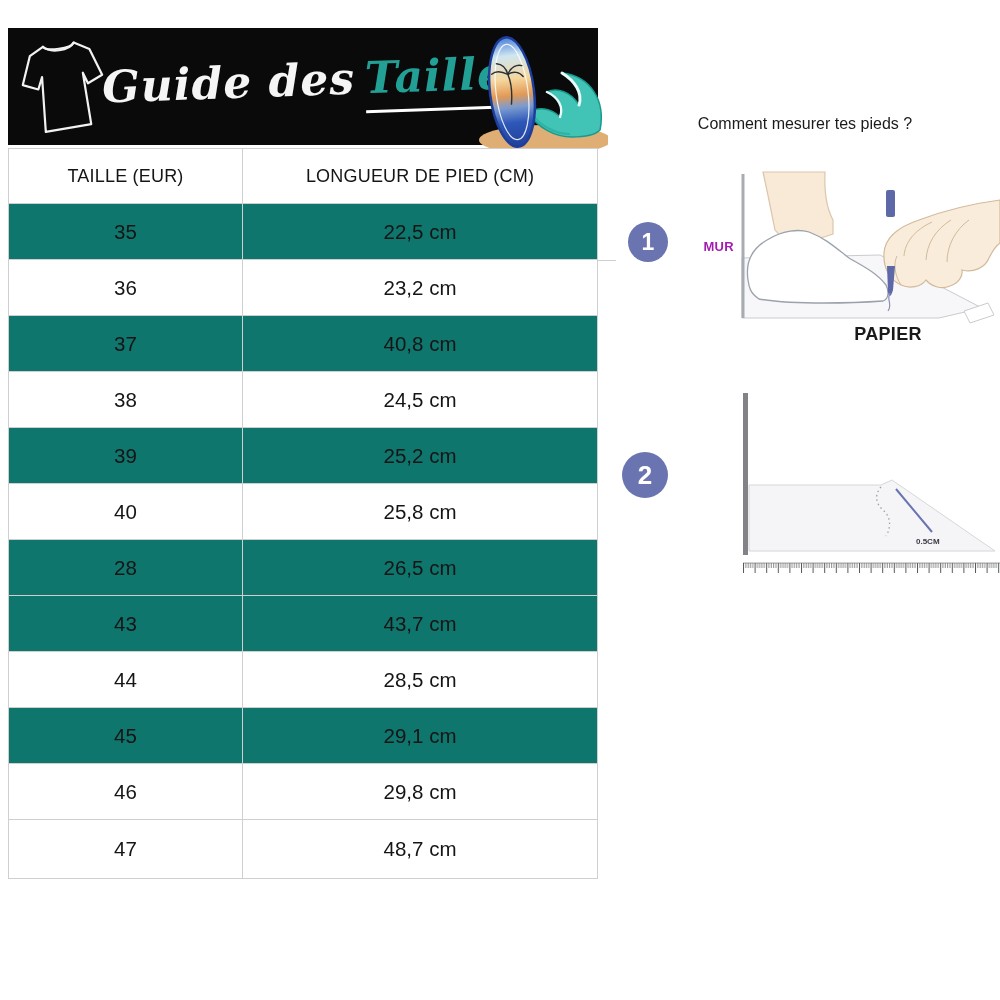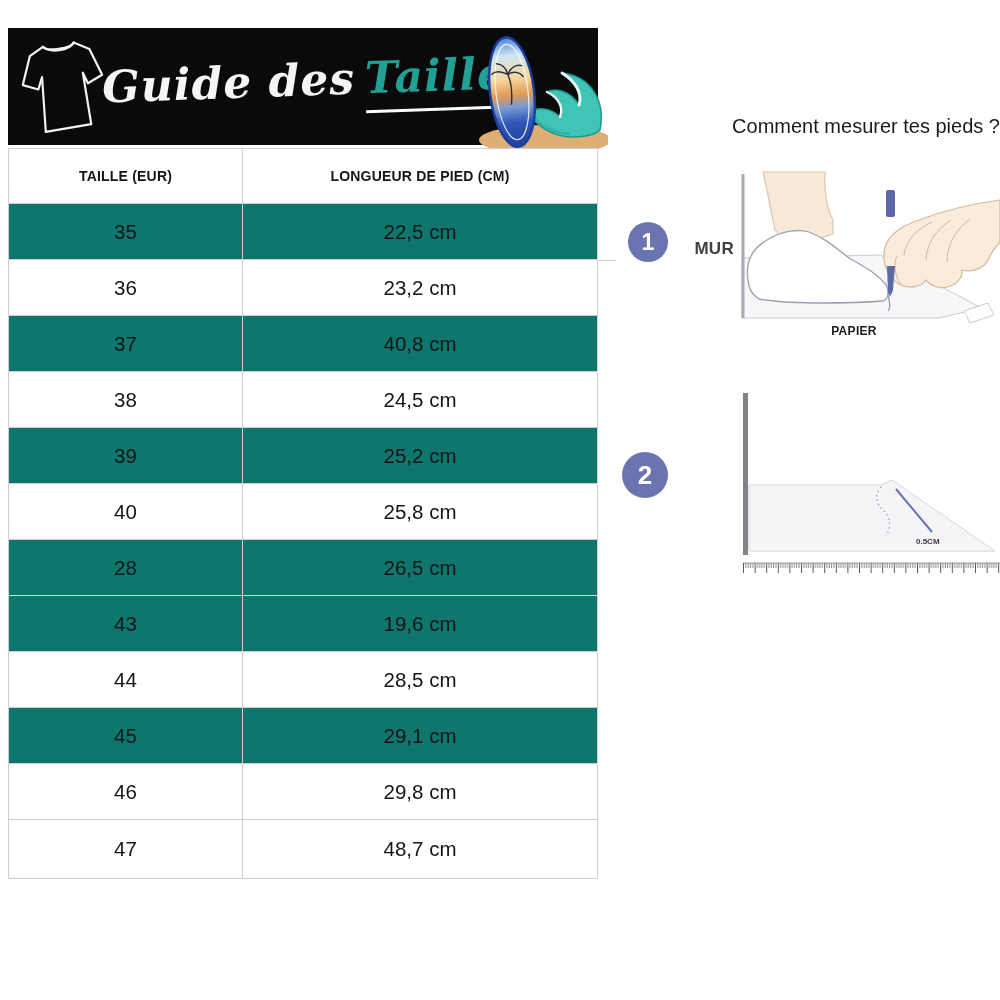--- a/index.html
+++ b/index.html
@@ -25,46 +25,46 @@
 
   
   .size-table {
     position:absolute; left:8px; top:148px; width:589px;
     border-collapse:collapse; table-layout:fixed;
   }
   .size-table th, .size-table td {
     border:1px solid #cfcfcf; text-align:center; vertical-align:middle;
     color:#151515; background:#ffffff; padding:0;
   }
-  .size-table th { height:54px; font-size:14px; font-weight:bold; letter-spacing:0.2px; }
+  .size-table th { height:54px; font-size:18px; font-weight:normal; letter-spacing:0.2px; }
   .size-table td { height:55px; font-size:20.5px; font-weight:normal; }
   .size-table tr.striped td { background:#0f766e; }
   .size-table tr.tall td { height:58px; }
   .divider-overhang {
     position:absolute; left:597px; top:260px; width:19px; height:1px; background:#cfcfcf;
   }
 
   
   .guide-title {
     position:absolute; left:610px; top:115px; width:390px;
-    text-align:right; font-size:20px; color:#1b1b1b;
+    text-align:center; font-size:16px; color:#1b1b1b;
   }
   .step-badge {
     position:absolute; border-radius:50%; background:#6a74b0; color:#ffffff;
     font-weight:bold; display:flex; align-items:center; justify-content:center;
   }
   .badge-1 { left:628px; top:222px; width:40px; height:40px; font-size:23px; }
   .badge-2 { left:622px; top:452px; width:46px; height:46px; font-size:26px; }
   .wall-label {
     position:absolute; left:668px; top:239px; width:66px; text-align:right;
-    font-size:17px; font-weight:bold; color:#404040; letter-spacing:0.3px;
+    font-size:13px; font-weight:bold; color:#a21caf; letter-spacing:0.3px;
   }
   .paper-label {
-    position:absolute; left:794px; top:324px; width:120px; text-align:center;
-    font-size:12px; font-weight:bold; color:#1a1a1a; letter-spacing:0.3px;
+    position:absolute; left:828px; top:324px; width:120px; text-align:center;
+    font-size:18px; font-weight:bold; color:#1a1a1a; letter-spacing:0.3px;
   }
   .step1-svg { position:absolute; left:735px; top:160px; }
   .step2-svg { position:absolute; left:735px; top:385px; }
 </style>
 </head>
 <body>
 
 <div class="page">
 
   <div class="banner">
@@ -150,21 +150,21 @@
       <tr>
         <td>40</td>
         <td>25,8 cm</td>
       </tr>
       <tr class="striped">
         <td>28</td>
         <td>26,5 cm</td>
       </tr>
       <tr class="striped">
         <td>43</td>
-        <td>19,6 cm</td>
+        <td>43,7 cm</td>
       </tr>
       <tr>
         <td>44</td>
         <td>28,5 cm</td>
       </tr>
       <tr class="striped">
         <td>45</td>
         <td>29,1 cm</td>
       </tr>
       <tr>

